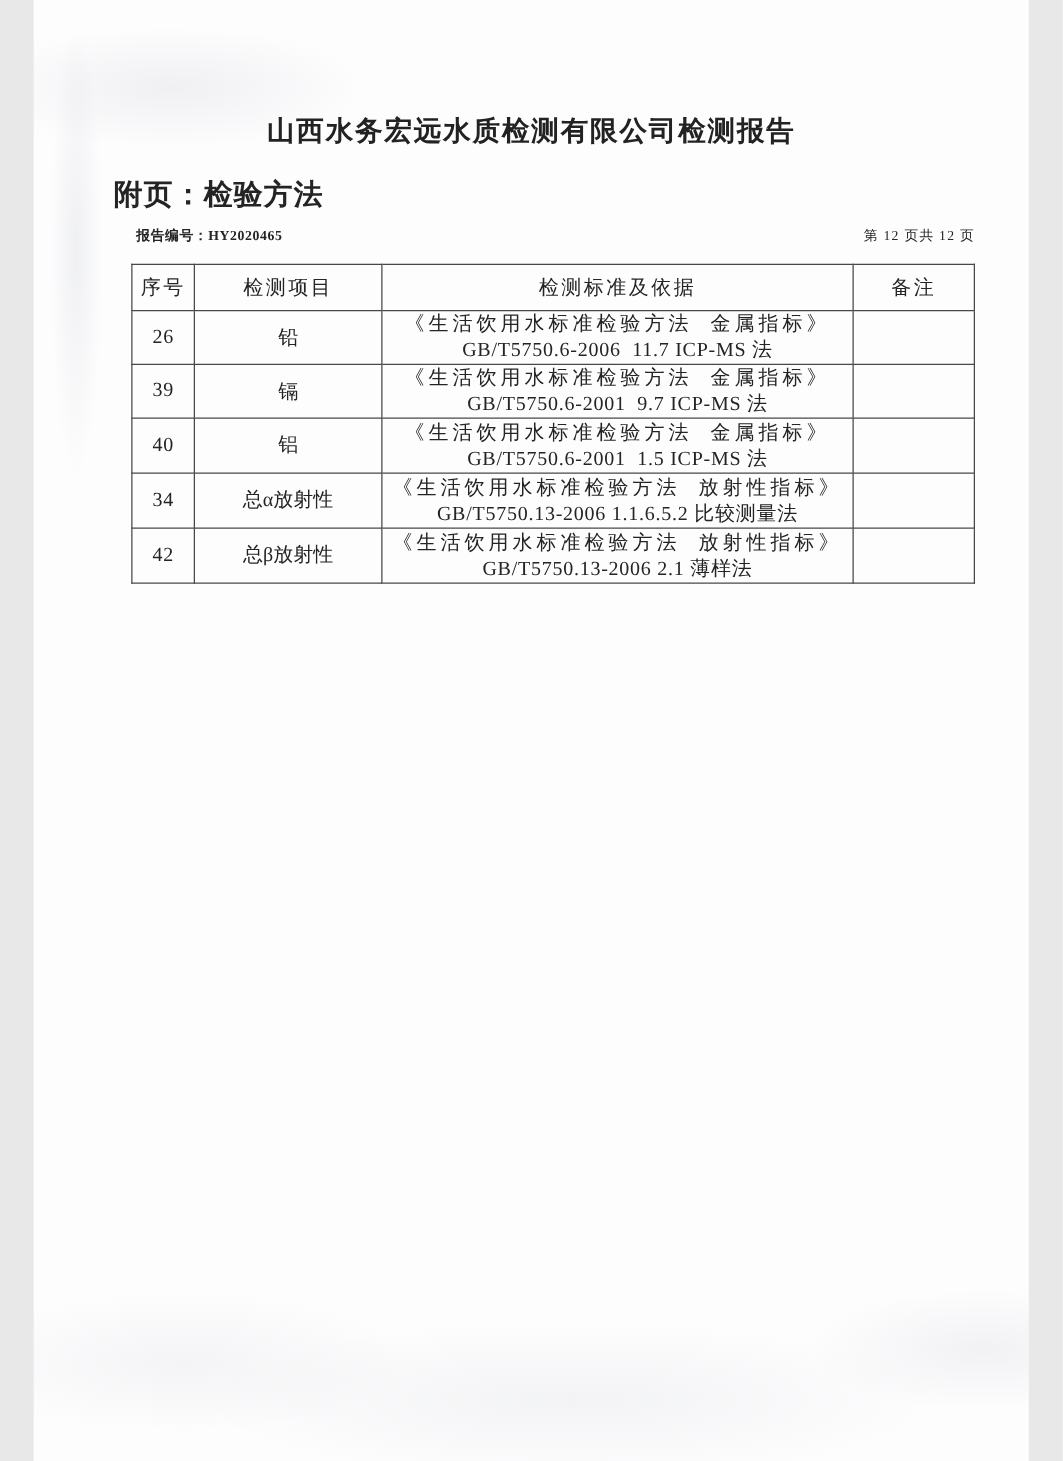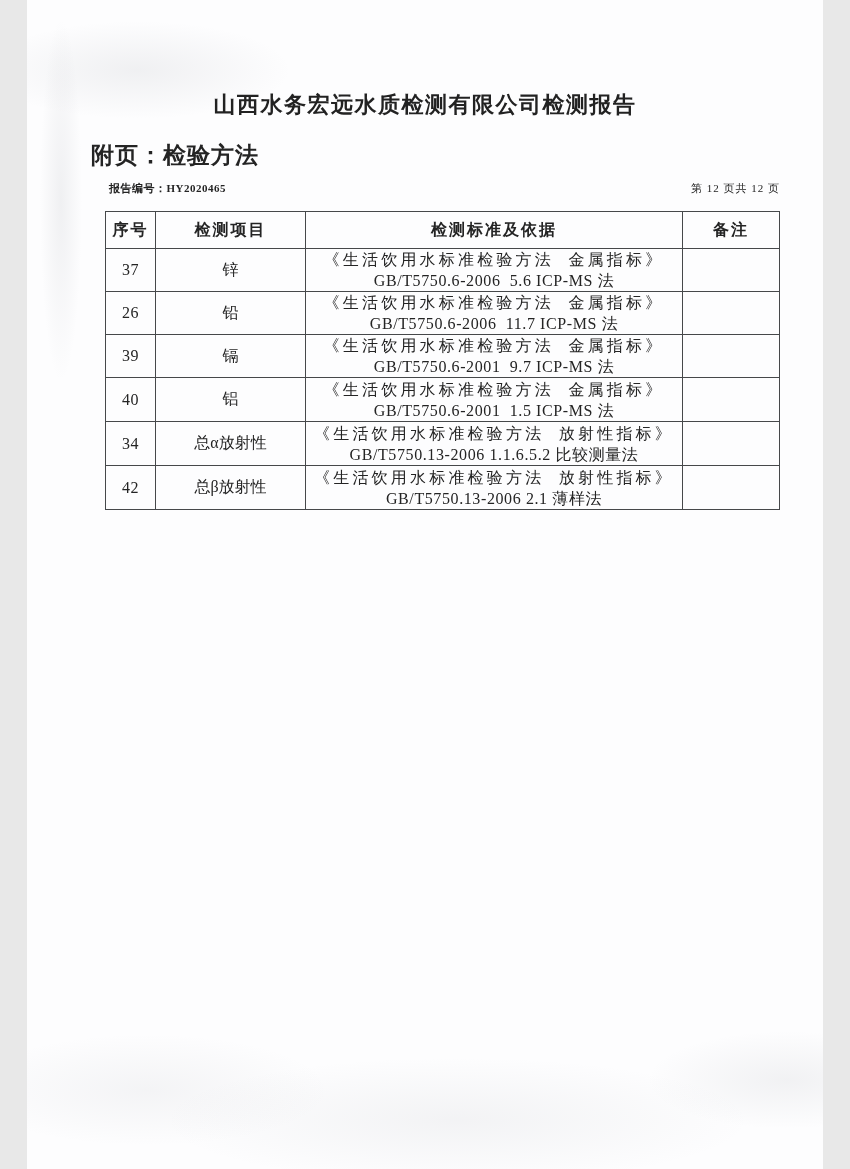--- a/index.html
+++ b/index.html
@@ -62,21 +62,21 @@
     color: #242424;
   }
   table.methods th, table.methods td {
     border: 1.6px solid #46484a;
     padding: 0 4px;
     text-align: center;
     vertical-align: middle;
     overflow: hidden;
   }
   table.methods thead tr { height: 37px; }
-  table.methods thead th { font-weight: bold; letter-spacing: 2px; }
+  table.methods thead th { font-weight: normal; letter-spacing: 2px; }
   tr.r0, tr.r1, tr.r2 { height: 42px; }
   tr.r3, tr.r4, tr.r5 { height: 44px; }
   td.cell-standard { text-align: left; padding: 2px 6px 2px 8px; }
   .std1 { white-space: pre; letter-spacing: 3.2px; line-height: 21px; }
   .std2 { white-space: pre; letter-spacing: 0.6px; line-height: 21px; }
   .cell-no { letter-spacing: 0.5px; }
   .red-ink { position: absolute; left: 804px; top: 652px; pointer-events: none; }
 </style>
 </head>
 <body>
@@ -103,29 +103,20 @@
     </colgroup>
     <thead>
       <tr>
         <th>序号</th>
         <th>检测项目</th>
         <th>检测标准及依据</th>
         <th>备注</th>
       </tr>
     </thead>
     <tbody>
-      <tr class="r0">
-        <td class="cell-no">37</td>
-        <td>锌</td>
-        <td class="cell-standard">
-          <div class="std1">《生活饮用水标准检验方法  金属指标》</div>
-          <div class="std2">GB/T5750.6-2006  5.6 ICP-MS 法</div>
-        </td>
-        <td></td>
-      </tr>
       <tr class="r1">
         <td class="cell-no">26</td>
         <td>铅</td>
         <td class="cell-standard">
           <div class="std1">《生活饮用水标准检验方法  金属指标》</div>
           <div class="std2">GB/T5750.6-2006  11.7 ICP-MS 法</div>
         </td>
         <td></td>
       </tr>
       <tr class="r2">

